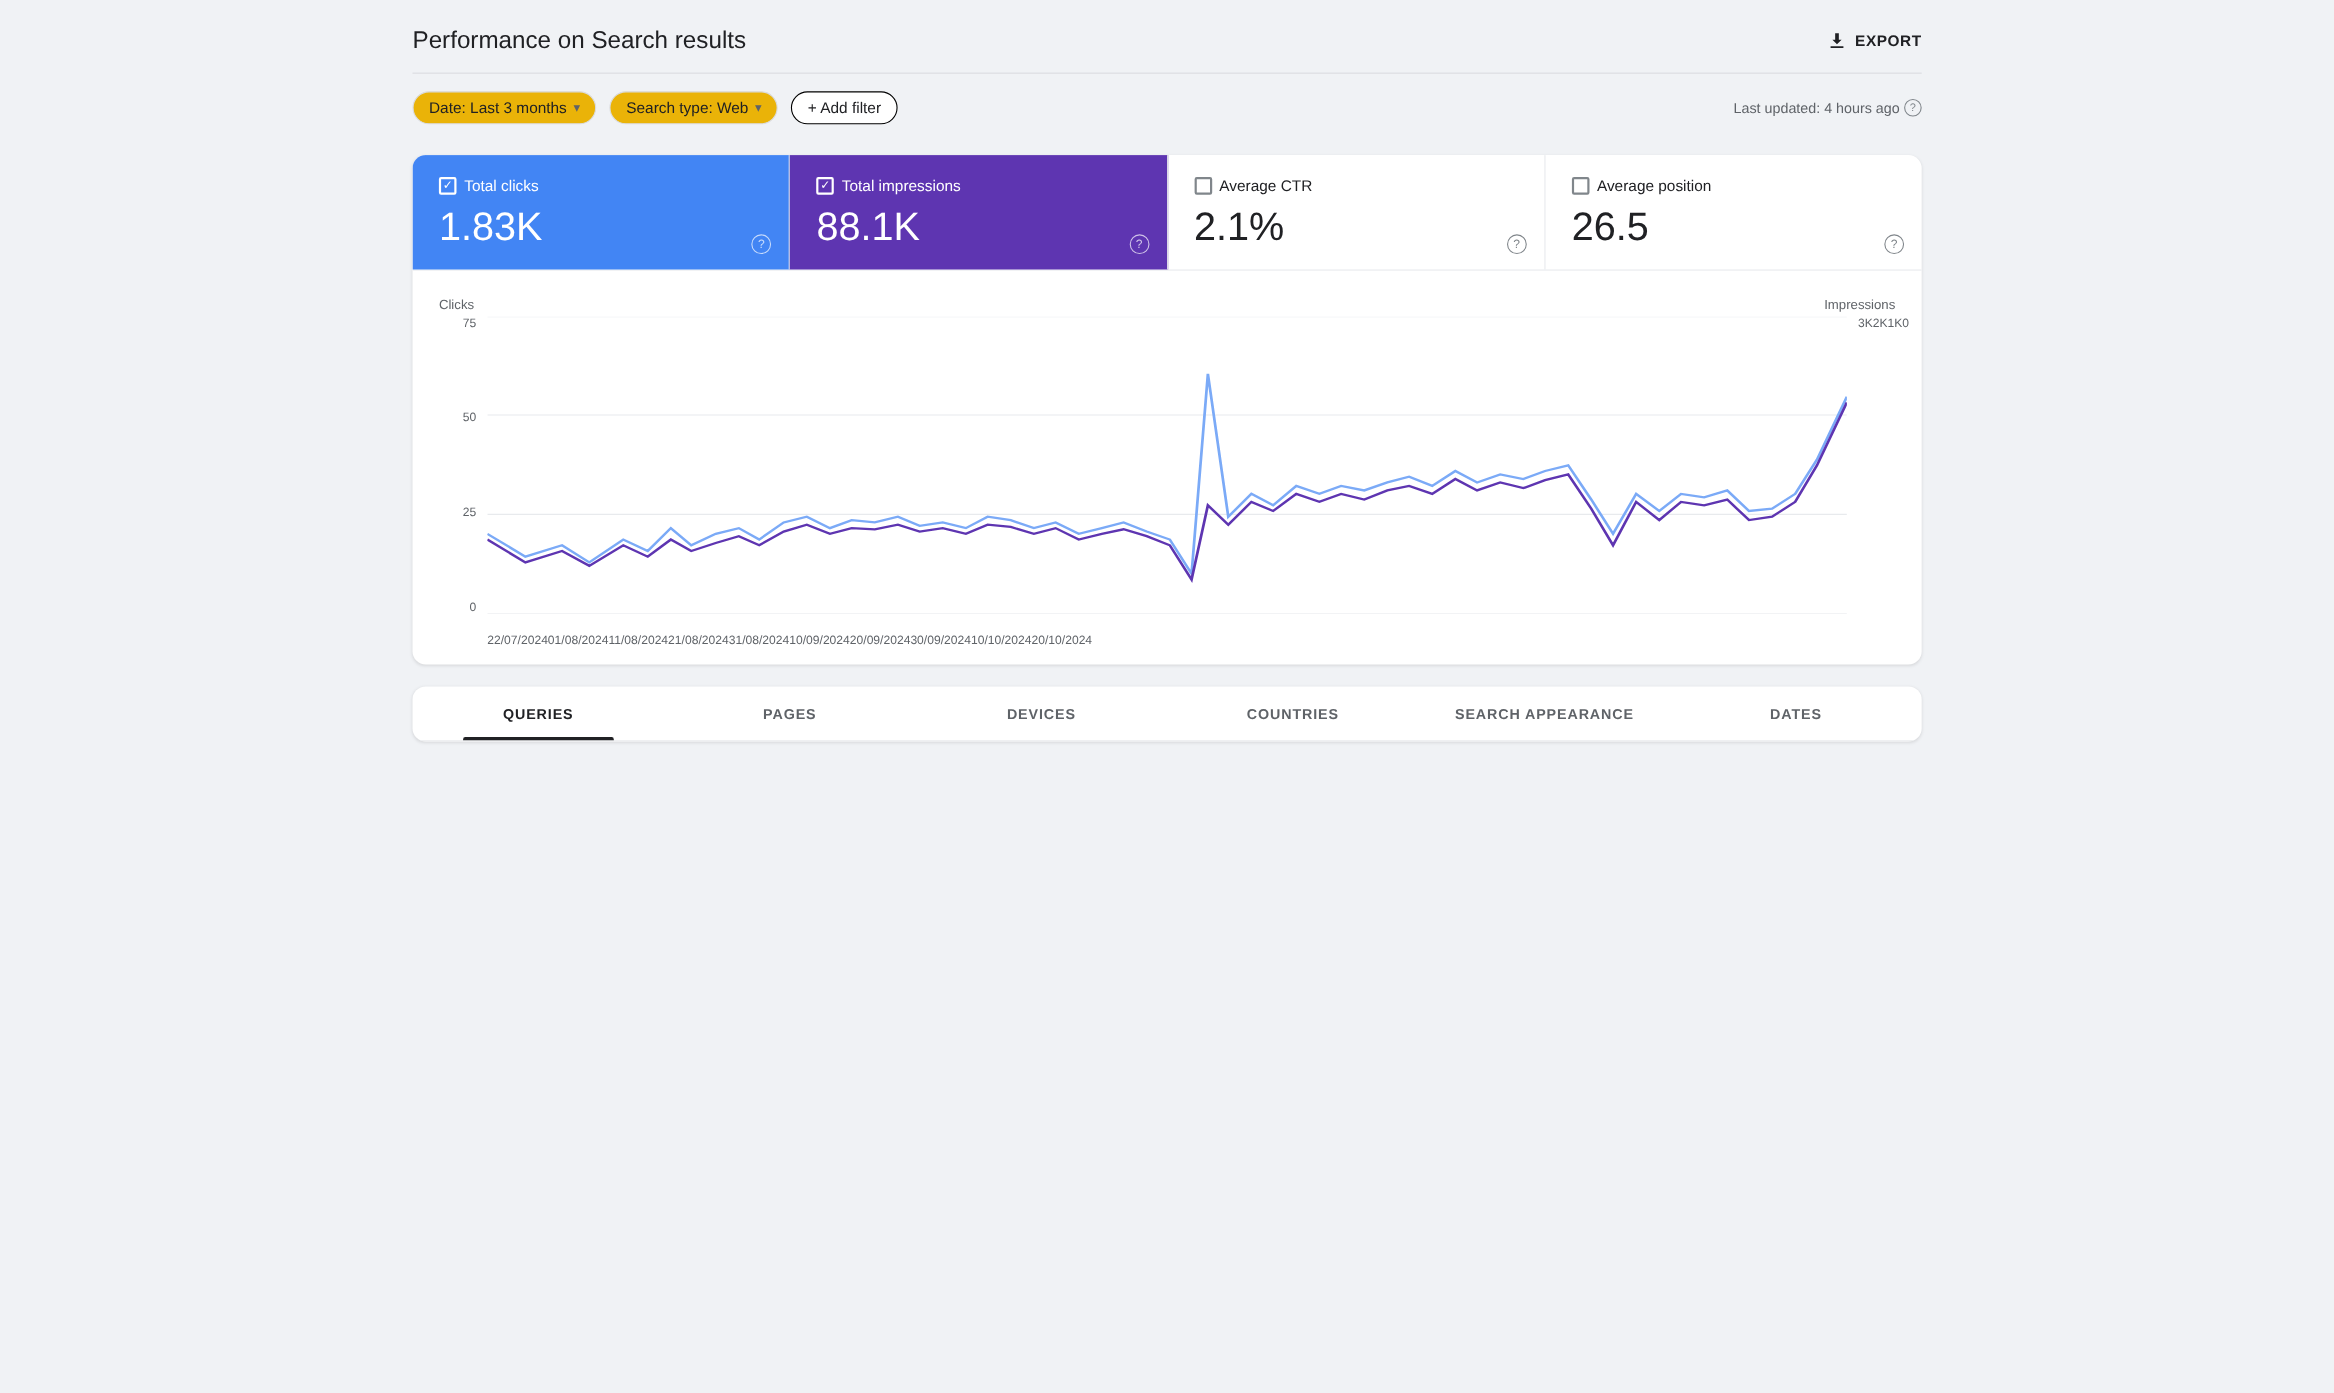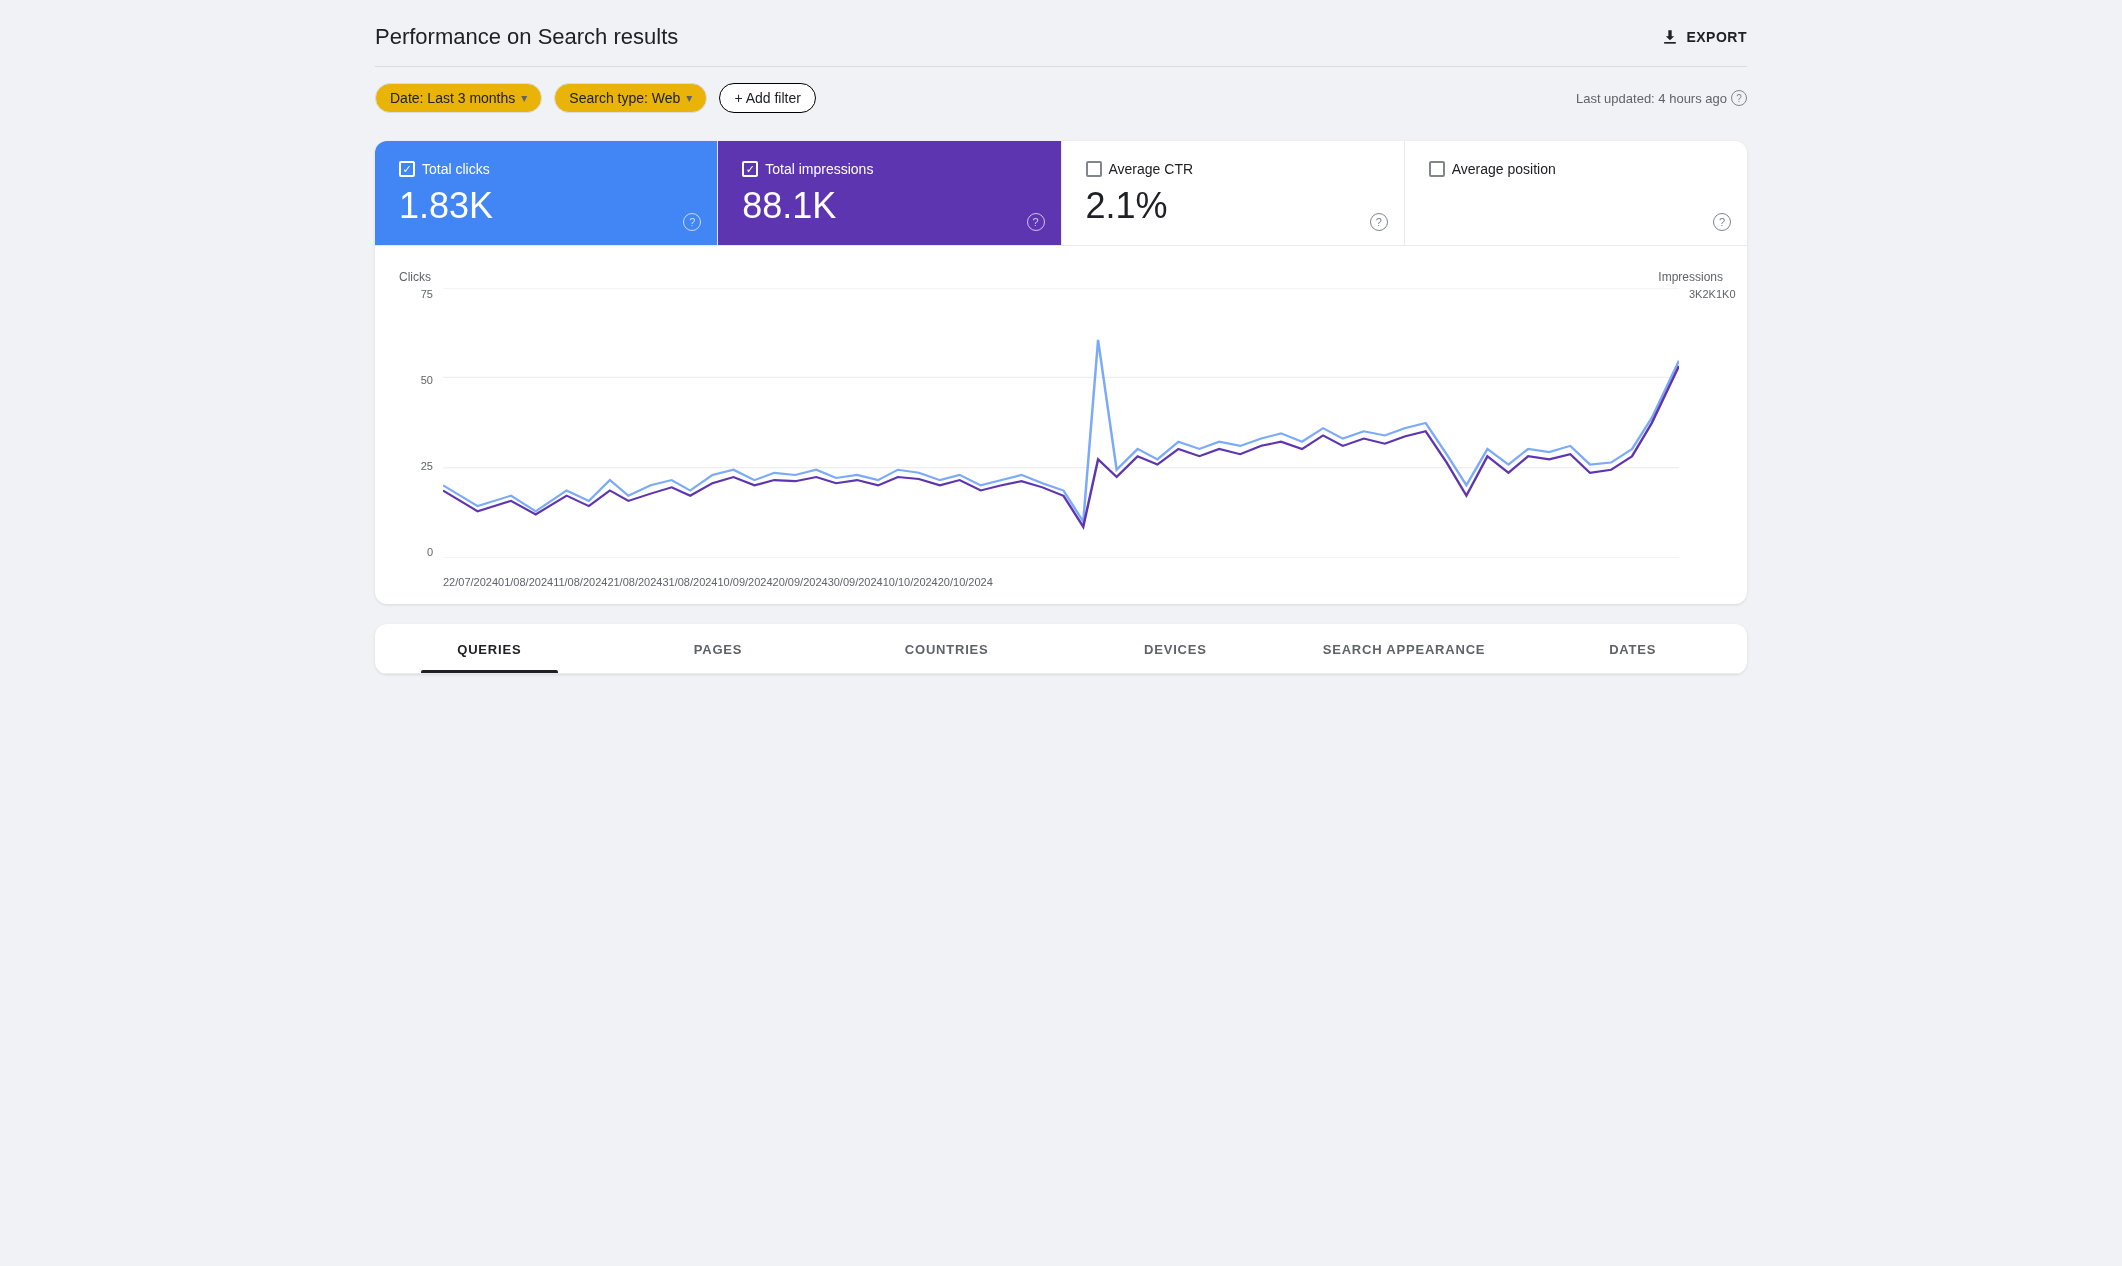--- a/index.html
+++ b/index.html
@@ -383,20 +383,21 @@
         <div class="metric-help">
           <span class="help-circle-dark">?</span>
         </div>
       </div>
 
       <div class="metric-tile">
         <div class="metric-label-row">
           <span class="checkbox-icon unchecked"></span>
           <span class="metric-label dark">Average position</span>
         </div>
+        <div class="metric-value dark">26.5</div>
         <div class="metric-help">
           <span class="help-circle-dark">?</span>
         </div>
       </div>
     </div>
 
     <div class="chart-area">
       <div class="axis-titles-row">
         <span class="axis-title-left">Clicks</span>
         <span class="axis-title-right">Impressions</span>
@@ -564,19 +565,19 @@
           <span class="x-label">20/10/2024</span>
         </div>
       </div>
     </div>
   </div>
 
   <div class="tabs-card">
     <div class="tabs-row">
       <div class="tab-item active">QUERIES</div>
       <div class="tab-item">PAGES</div>
+      <div class="tab-item">DEVICES</div>
       <div class="tab-item">COUNTRIES</div>
-      <div class="tab-item">DEVICES</div>
       <div class="tab-item">SEARCH APPEARANCE</div>
       <div class="tab-item">DATES</div>
     </div>
   </div>
 </div>
 
 </body></html>

